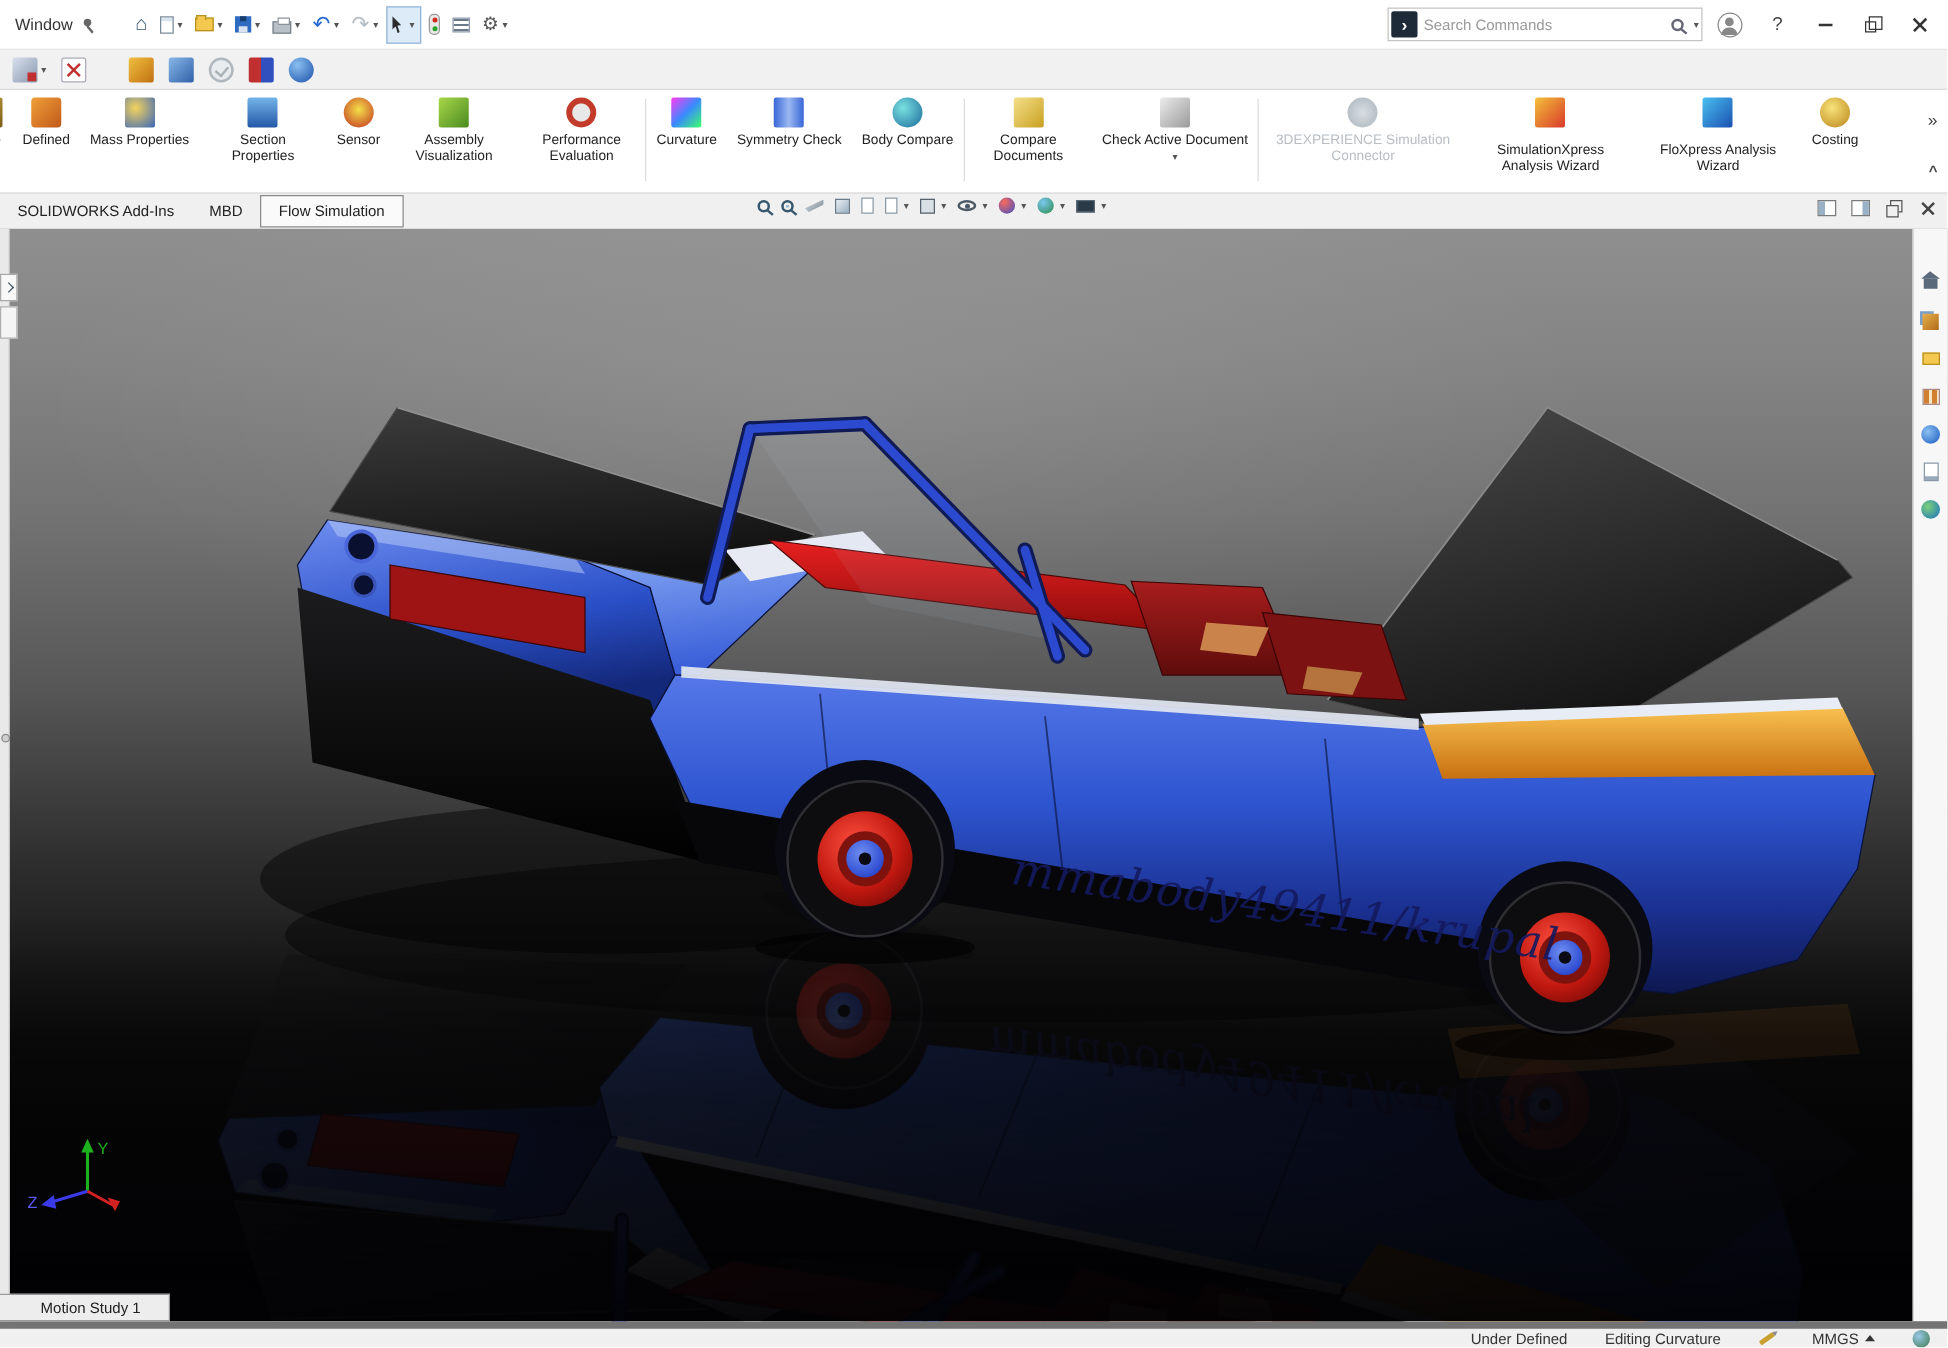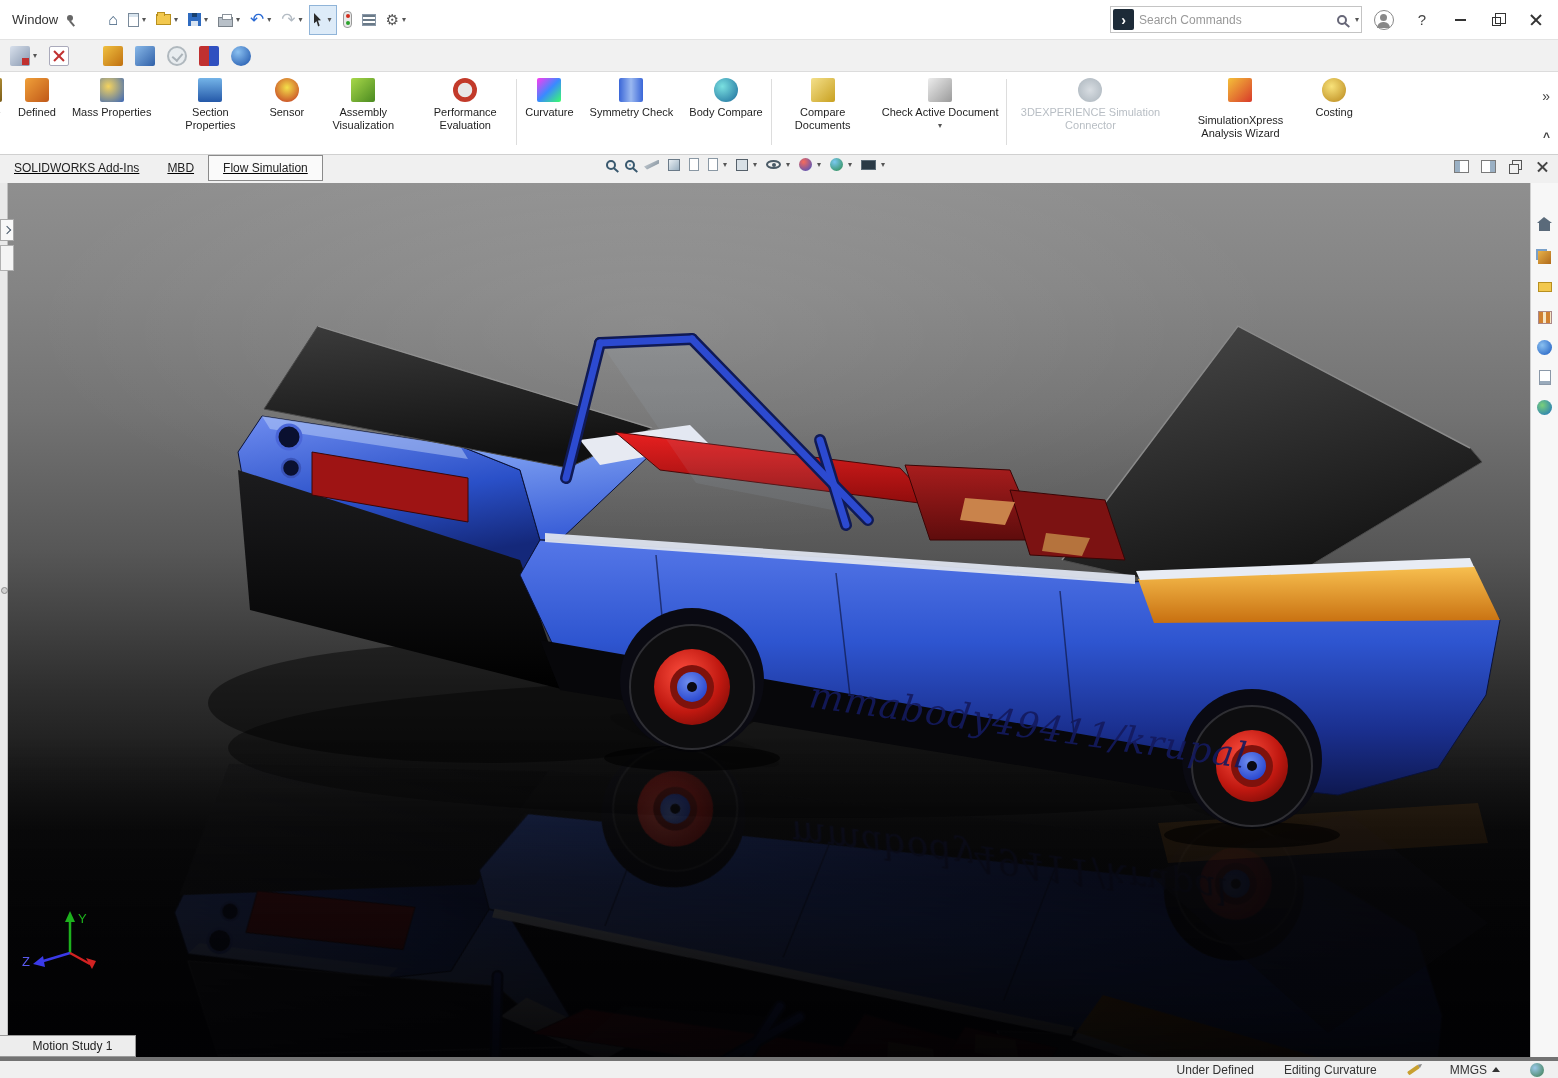--- a/index.html
+++ b/index.html
@@ -112,21 +112,21 @@
   .ri-3dx { background:radial-gradient(circle,#d8dde2,#aab4bc); border-radius:50%; }
   .ri-simx { background:linear-gradient(135deg,#f4c03a,#d83a2a); }
   .ri-flox { background:linear-gradient(135deg,#4ac0f0,#1a50b0); }
   .ri-dwx { background:linear-gradient(135deg,#3a5ad8,#c83a4a); }
   .ri-cost { background:radial-gradient(circle at 40% 35%,#f8e27a,#b8861a); border-radius:50%; }
   .rib-ctl { position:absolute; right:8px; background:transparent; border:none; color:#444; }
   .rib-over { top:16px; font-size:14px; }
   .rib-coll { top:58px; font-size:12px; font-weight:bold; }
 
   
-  #tabrow { position:absolute; top:155px; left:0; right:0; height:28px; background:#f0f0f0; display:flex; align-items:flex-start;text-decoration:underline; }
+  #tabrow { position:absolute; top:155px; left:0; right:0; height:28px; background:#f0f0f0; display:flex; align-items:center; }
   .ctab { padding:0 14px; height:27px; line-height:27px; font-size:12px; color:#222; background:transparent; border:none; }
   .ctab.active { background:#fafafa; border:1px solid #8a8a8a; height:26px; line-height:24px; }
   .hud { position:absolute; left:606px; top:3px; display:flex; align-items:center; gap:9px; }
   .hbtn { display:flex; align-items:center; gap:2px; border:none; background:transparent; }
   .i-mag { width:10px; height:10px; border:2px solid #38586e; border-radius:50%; position:relative; }
   .i-mag::after { content:""; position:absolute; width:6px; height:2px; background:#38586e; right:-5px; bottom:-3px; transform:rotate(40deg); }
   .i-mag.area::before { content:""; position:absolute; inset:2px; background:#8ab0c8; }
   .i-knife { width:15px; height:10px; background:linear-gradient(135deg,#cfd6dc,#7a8894);
     clip-path:polygon(0 70%,100% 0,100% 40%,20% 100%); }
   .i-cube { width:12px; height:12px; background:linear-gradient(135deg,#e8eef2,#9ab0c0); border:1px solid #6a7a88; }
@@ -175,21 +175,21 @@
     repeating-linear-gradient(90deg,#d08030 0 4px,#f6e6c6 4px 7px); }
   .rr-globe { width:15px; height:15px; border-radius:50%; background:radial-gradient(circle at 35% 35%,#8ac0f0,#1a5ac0); }
   .rr-doc { width:12px; height:15px; background:#fff; border:1px solid #8a98a8;
     box-shadow:inset 0 -9px 0 -6px #9ab, inset 0 -4px 0 -2px #9ab; }
   .rr-world { width:15px; height:15px; border-radius:50%; background:radial-gradient(circle at 35% 35%,#7ad07a,#1a70c0); }
 
   
   #motiontab { position:absolute; left:0; top:1035px; width:136px; height:22px; background:#ededed;
     border:1px solid #9a9a9a; border-left:none; font-size:12px; color:#222; line-height:20px; padding-left:10px; }
   #statusbar { position:absolute; left:0; top:1057px; right:0; height:21px; background:#f0f0f0;
-    border-top:4px solid #737373; display:flex; align-items:center; justify-content:flex-end;
+    border-top:6px solid #737373; display:flex; align-items:center; justify-content:flex-end;
     gap:30px; padding-right:14px; font-size:12px; color:#333;padding-left:25px; }
   .i-pencil { width:13px; height:4px; background:#c8a030; transform:rotate(-35deg); border-radius:1px; position:relative; }
   .i-pencil::after { content:""; position:absolute; right:-4px; top:0; border-top:2px solid transparent;
     border-bottom:2px solid transparent; border-left:4px solid #8a8a8a; }
   .units-wrap { display:flex; align-items:center; gap:5px; }
   .up-caret { width:0; height:0; border-left:4px solid transparent; border-right:4px solid transparent; border-bottom:5px solid #333; }
   .i-res { width:14px; height:14px; border-radius:50%; background:radial-gradient(circle at 35% 35%,#9ac8e8,#3a7a4a); }
 </style>
 </head>
 <body>
@@ -346,20 +346,24 @@
       <span class="rcaret">▾</span>
     </button>
   <span class="rsep"></span>
   <button class="ritem disabled">
       <span class="ric ri-3dx"></span>
       <span class="rlbl w2">3DEXPERIENCE Simulation Connector</span>
     </button>
   <button class="ritem">
       <span class="ric ri-simx"></span>
       <span class="rlbl w3">SimulationXpress Analysis Wizard</span>
+    </button>
+  <button class="ritem">
+      <span class="ric ri-flox"></span>
+      <span class="rlbl w3">FloXpress Analysis Wizard</span>
     </button>
   <button class="ritem">
       <span class="ric ri-cost"></span>
       <span class="rlbl">Costing</span>
     </button>
   <button class="rib-ctl rib-over">»</button>
   <button class="rib-ctl rib-coll">^</button>
 </div>
 
 <div id="tabrow">

